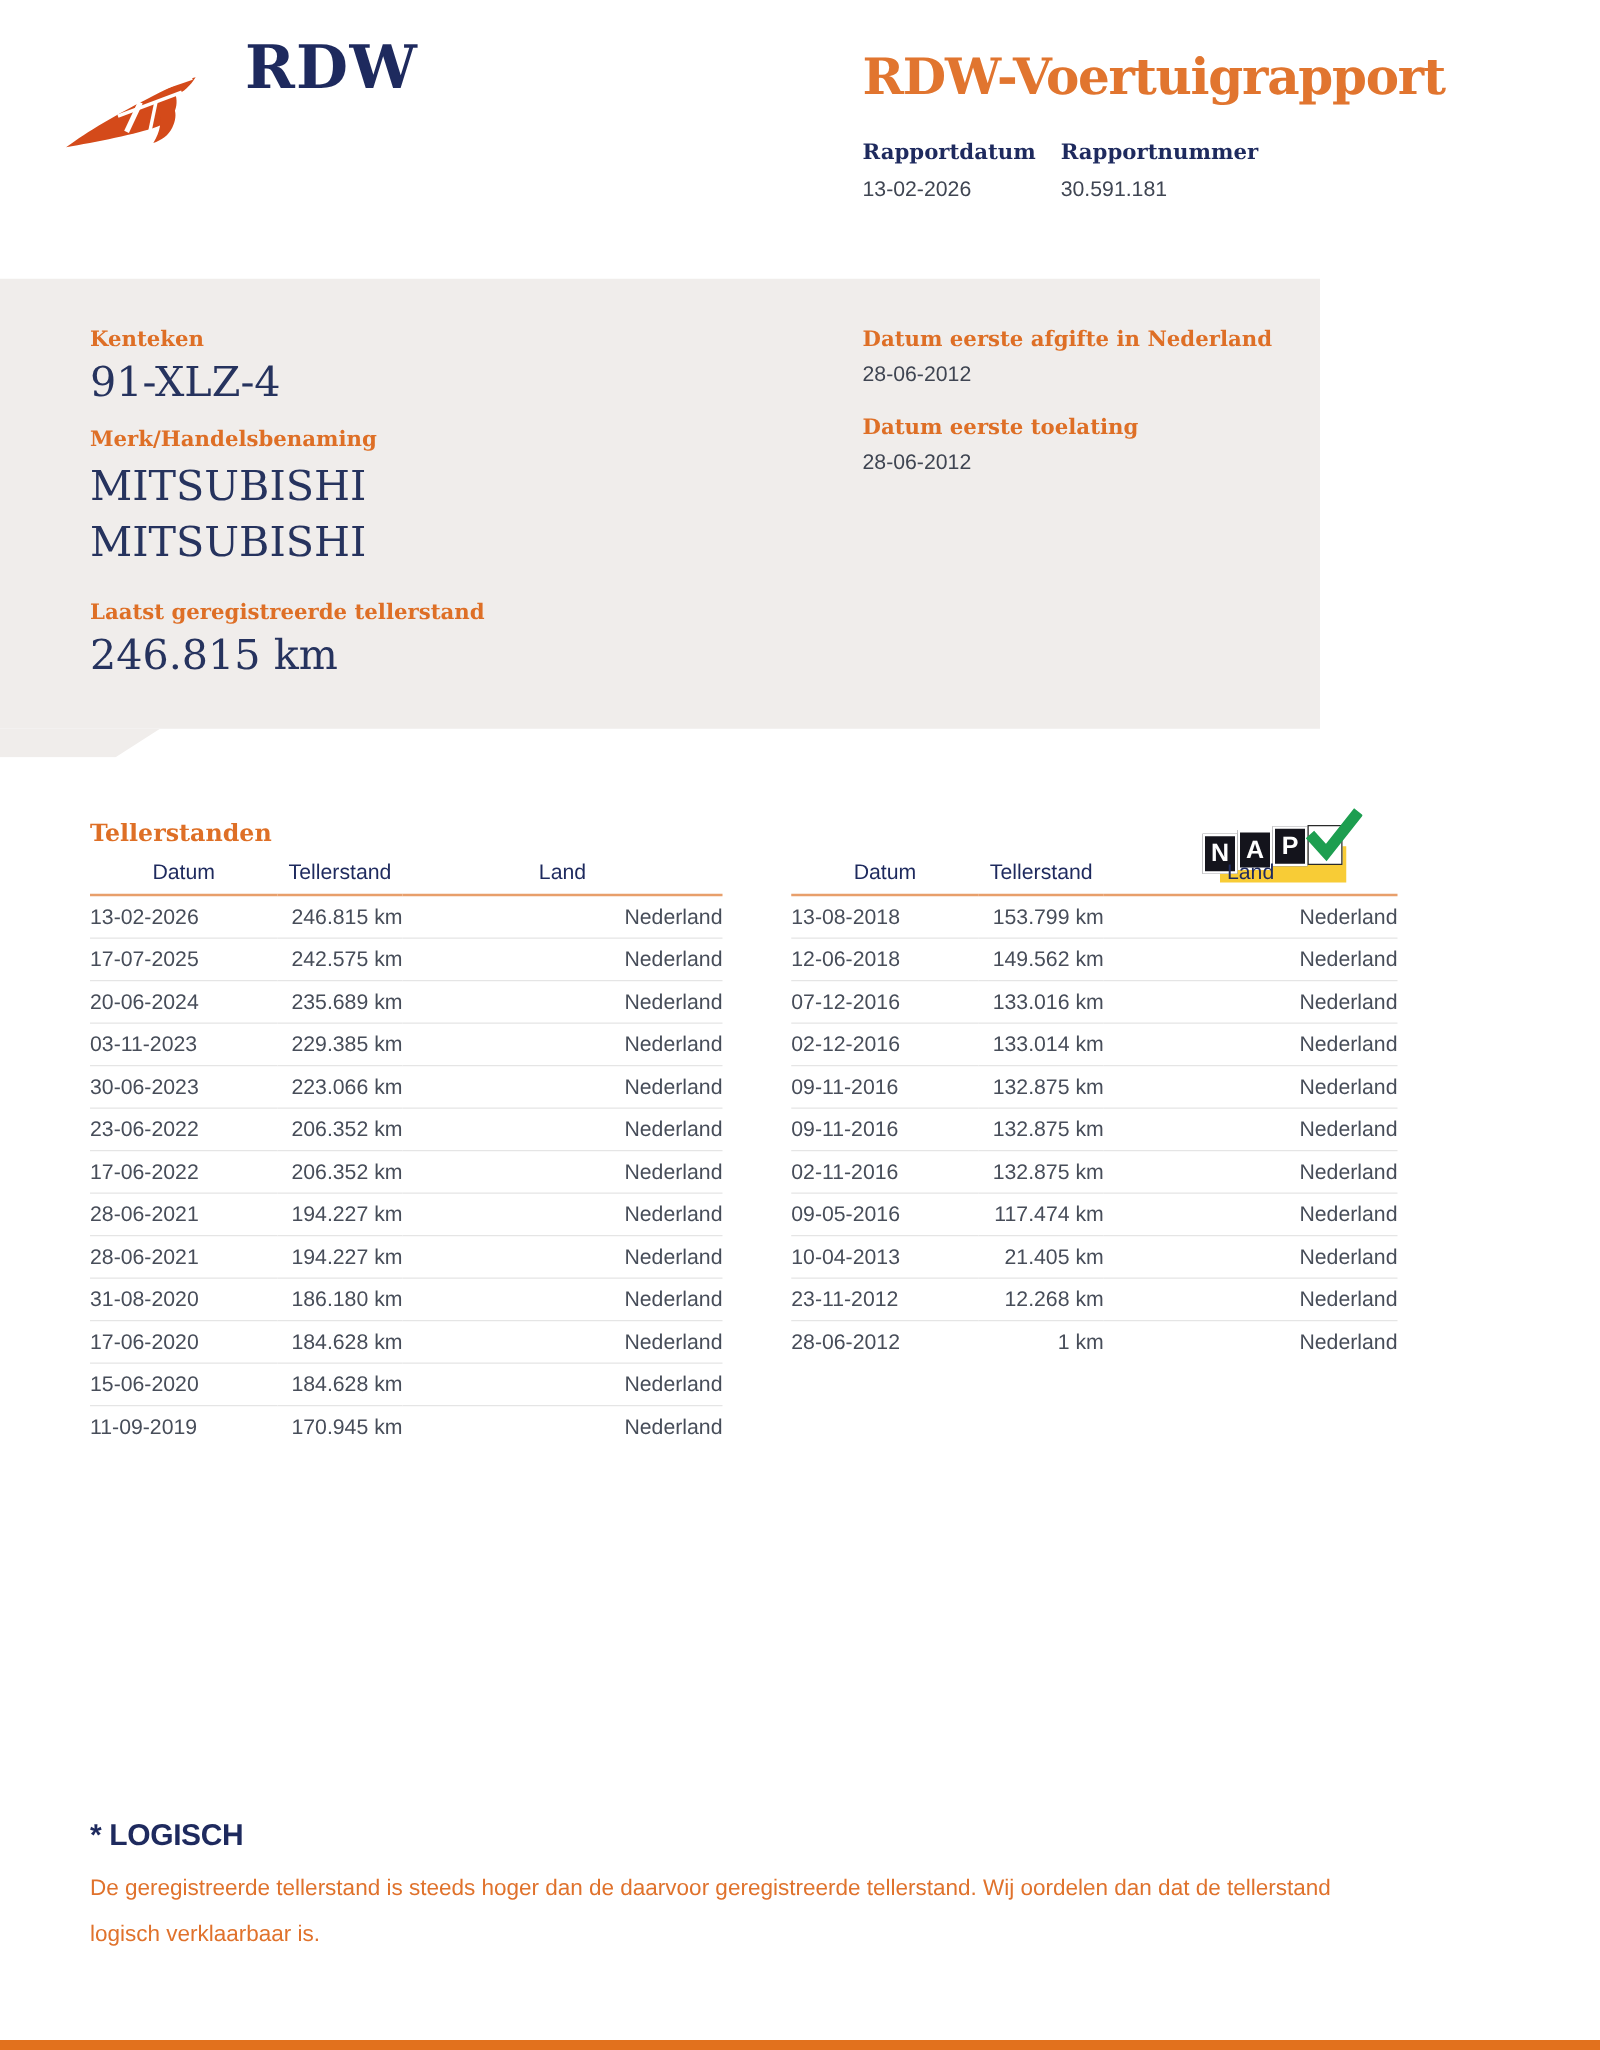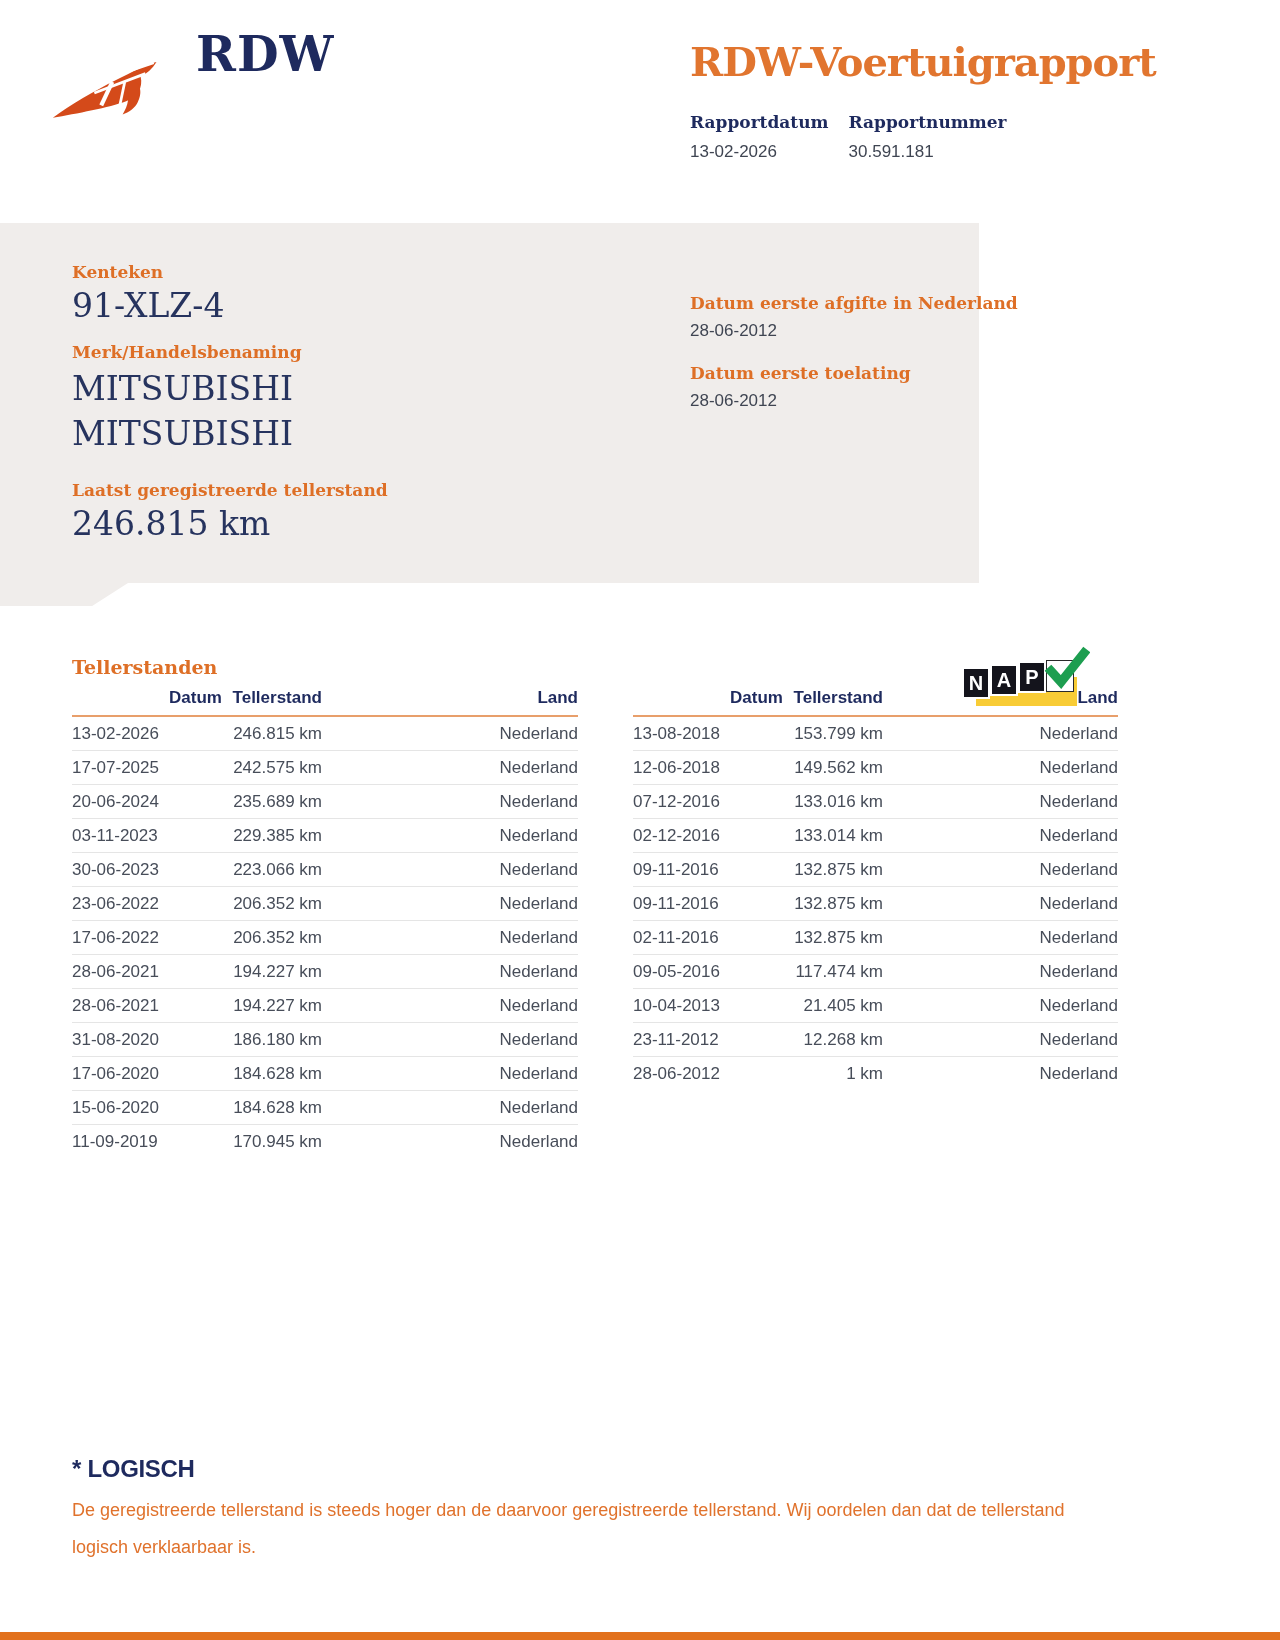--- a/index.html
+++ b/index.html
@@ -17,25 +17,25 @@
   .logo-text{position:absolute;left:196px;top:26px;font-family:"DejaVu Serif",serif;
              font-weight:600;font-size:48px;color:var(--navy);letter-spacing:1px;}
   .doc-title{position:absolute;left:690px;top:38px;font-family:"DejaVu Serif",serif;
              font-weight:bold;font-size:40px;color:var(--title-orange);letter-spacing:-1px;}
   .report-meta{position:absolute;left:690px;top:112px;display:flex;gap:20px;}
   .meta-block{min-width:133px;}
   .meta-label{font-family:"DejaVu Serif",serif;font-weight:bold;font-size:17px;color:var(--navy);}
   .meta-value{margin-top:10px;font-size:17px;color:var(--meta-gray);}
 
   
-  .summary-panel{position:absolute;left:0;top:223px;width:979px;height:360px;background:var(--panel-bg);}
+  .summary-panel{position:absolute;left:0;top:223px;width:1056px;height:360px;background:var(--panel-bg);}
   .summary-panel::after{content:"";position:absolute;left:0;top:100%;width:128px;height:23px;
        background:var(--panel-bg);clip-path:polygon(0 0,100% 0,72% 100%,0 100%);}
   .panel-left{position:absolute;left:72px;top:39px;width:560px;}
-  .panel-right{position:absolute;left:690px;top:39px;width:400px;margin-top:31px;}
+  .panel-right{position:absolute;left:690px;top:39px;width:400px;}
   .field-label{font-family:"DejaVu Serif",serif;font-weight:bold;font-size:17px;color:var(--orange);line-height:20px;}
   .big-value{font-family:"DejaVu Serif",serif;font-size:33px;color:var(--value-navy);line-height:40px;margin:4px 0 16px;}
   .big-value.multi{line-height:45px;margin-bottom:24px;}
   .small-value{font-size:17px;color:var(--meta-gray);margin:8px 0 22px;line-height:20px;}
   .oordeel{margin-top:56px;font-weight:bold;font-size:30px;line-height:49px;color:var(--navy);letter-spacing:-0.5px;}
 
   
   .nap-logo{position:absolute;left:962px;top:436px;width:118px;height:48px;}
   .nap-yellow{position:absolute;left:14px;top:18px;width:101px;height:29px;background:var(--yellow);}
   .nap-white-sq{position:absolute;left:0;top:32px;width:13px;height:13px;background:#ffffff;}
@@ -45,21 +45,21 @@
   .nap-checkbox{position:absolute;left:84px;top:1px;width:28px;height:32px;background:#ffffff;border:1px solid #2a2a2a;}
   .nap-check{position:absolute;left:82px;top:-14px;width:46px;height:46px;}
 
   
   .section-title{position:absolute;left:72px;top:656px;font-family:"DejaVu Serif",serif;
                  font-weight:bold;font-size:19px;color:var(--orange);text-align:right;}
   .meter-table{position:absolute;top:688px;border-collapse:collapse;table-layout:fixed;
                font-size:17px;color:var(--text-gray);}
   .meter-table.left-table{left:72px;width:506px;}
   .meter-table.right-table{left:633px;width:485px;}
-  .meter-table th{font-weight:bold;color:var(--navy);text-align:right;padding:0 0 7px;
+  .meter-table th{font-weight:normal;color:var(--navy);text-align:center;padding:0 0 7px;
                   border-bottom:2px solid var(--head-rule);}
   .meter-table td{padding:8px 0 7px;line-height:18px;}
   .meter-table tbody tr:not(:first-child) td{border-top:1px solid var(--rule);}
   .col-datum{width:150px;}
   .col-tell{width:100px;}
   td.col-tell{text-align:right;}
   .col-land{text-align:right;}
 
   
   .footnote-title{position:absolute;left:72px;top:1455px;font-weight:bold;font-size:24px;

